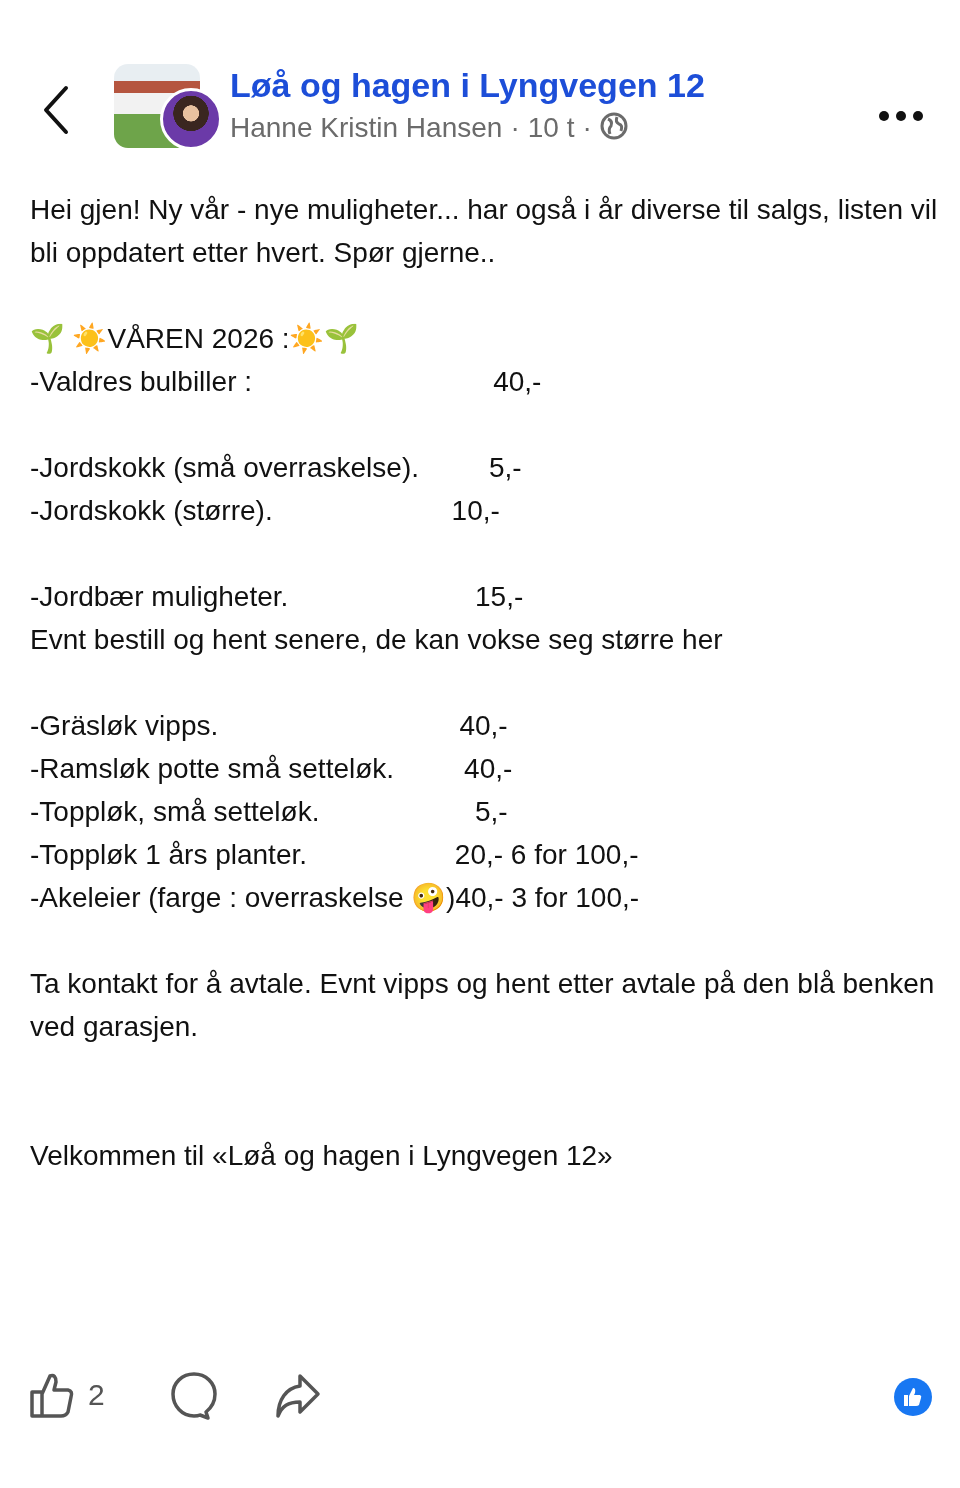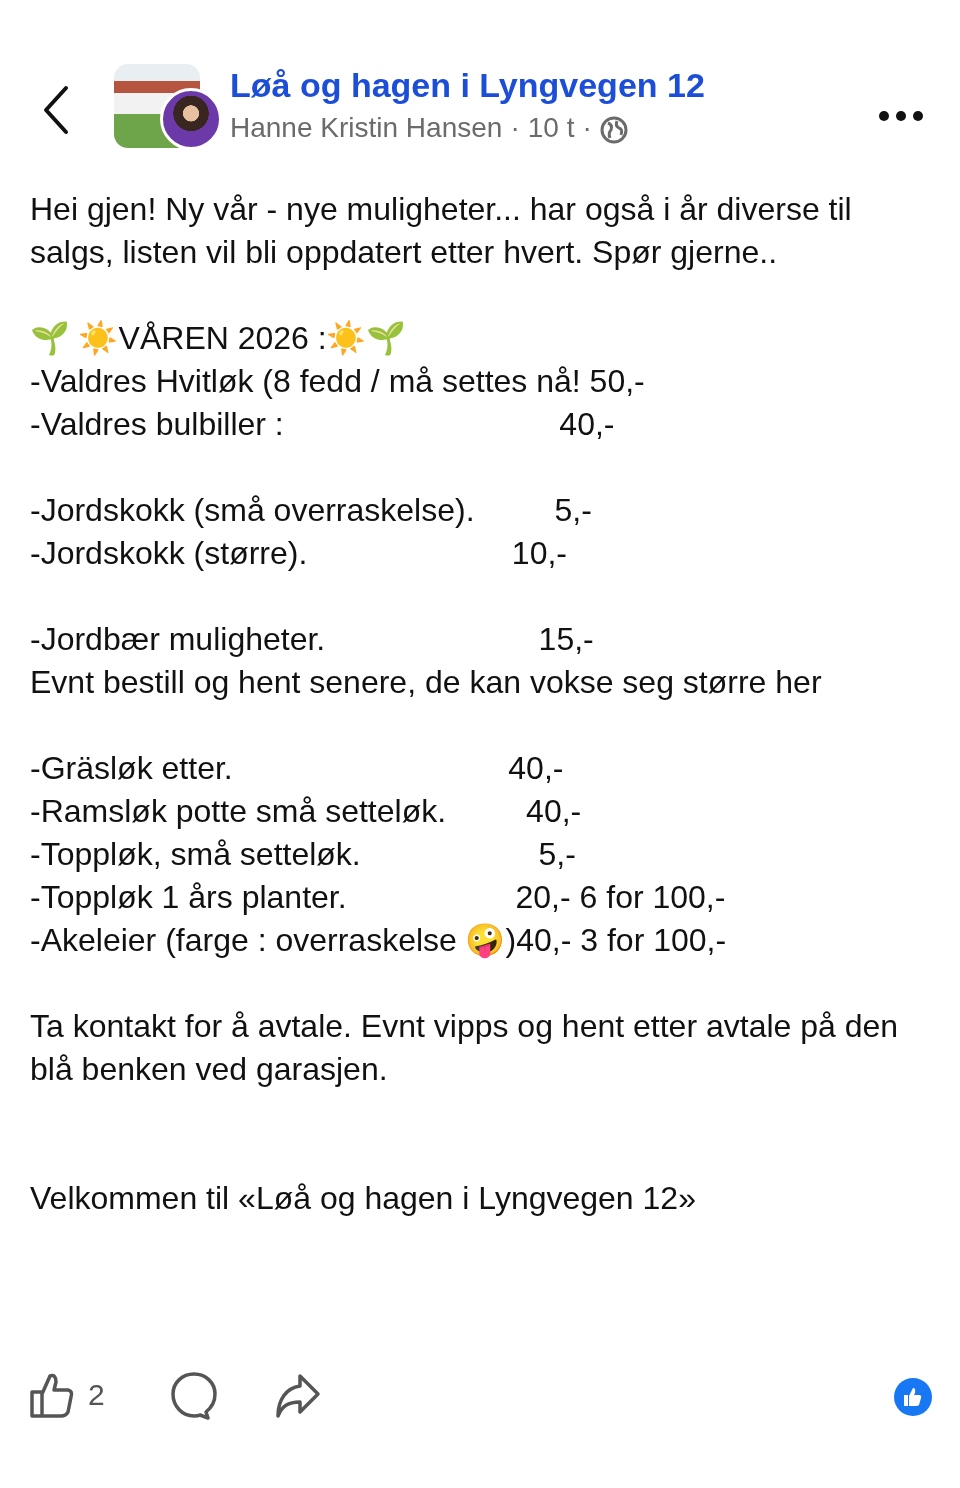--- a/index.html
+++ b/index.html
@@ -3,23 +3,23 @@
 <meta charset="utf-8">
 <style>
   html,body{margin:0;padding:0;background:#fff;}
   body{width:960px;height:1488px;position:relative;overflow:hidden;font-family:"Liberation Sans",sans-serif;color:#111;}
   .header{position:absolute;top:60px;left:0;width:960px;height:100px;}
   .back{position:absolute;left:38px;top:24px;width:36px;height:52px;cursor:pointer;}
   .avatar-wrap{position:absolute;left:114px;top:4px;width:106px;height:86px;}
   .group-pic{position:absolute;left:0;top:0;width:86px;height:84px;border-radius:14px;overflow:hidden;background:linear-gradient(#e8eef2 0 20%,#b5553f 20% 35%,#f2f2f2 35% 60%,#6ea44a 60% 100%);}
   .user-pic{position:absolute;left:46px;top:24px;width:56px;height:56px;border-radius:50%;border:3px solid #fff;background:radial-gradient(circle at 50% 40%,#e8c1a0 0 18%,#3a2620 19% 40%,#6b3aa8 41% 100%);}
   .title{position:absolute;left:230px;top:6px;font-size:34px;font-weight:bold;color:#1d4ed8;}
-  .meta{position:absolute;left:230px;top:52px;font-size:28px;color:#6b6b6b;display:flex;align-items:flex-end;gap:8px;}
+  .meta{position:absolute;left:230px;top:52px;font-size:28px;color:#6b6b6b;display:flex;align-items:flex-start;gap:8px;}
   .more{position:absolute;right:36px;top:38px;font-size:40px;letter-spacing:2px;color:#111;cursor:pointer;line-height:20px;}
-  .post{position:absolute;left:30px;top:188px;width:910px;font-size:32px;line-height:43px;color:#111;}
+  .post{position:absolute;left:30px;top:188px;width:910px;font-size:28px;line-height:43px;color:#111;}
   .line{white-space:pre;min-height:43px;}
   .wrap{white-space:normal;}
   .actions{position:absolute;top:1370px;left:0;width:960px;height:56px;}
   .act{position:absolute;top:0;display:flex;align-items:center;gap:12px;cursor:pointer;}
   .count{font-size:30px;color:#555;}
   .reaction{position:absolute;right:28px;top:8px;width:38px;height:38px;border-radius:50%;background:#1877f2;display:flex;align-items:center;justify-content:center;}
 </style>
 </head>
 <body>
 
@@ -50,30 +50,29 @@
         <circle cx="23" cy="6" r="5" fill="#111"></circle>
         <circle cx="40" cy="6" r="5" fill="#111"></circle>
       </svg>
   </div>
 </div>
 
 <div class="post">
   <div class="line wrap">Hei gjen! Ny vår - nye muligheter... har også i år diverse til salgs, listen vil bli oppdatert etter hvert. Spør gjerne..</div>
   <div class="line"></div>
   <div class="line">🌱 ☀️VÅREN 2026 :☀️🌱</div>
-  <div class="line">-Valdres Hvitløk (8 fedd / må settes nå! 50,-</div>
   <div class="line">-Valdres bulbiller :                               40,-</div>
   <div class="line"></div>
   <div class="line">-Jordskokk (små overraskelse).         5,-</div>
   <div class="line">-Jordskokk (større).                       10,-</div>
   <div class="line"></div>
   <div class="line">-Jordbær muligheter.                        15,-</div>
   <div class="line wrap">Evnt bestill og hent senere, de kan vokse seg større her</div>
   <div class="line"></div>
-  <div class="line">-Gräsløk etter.                               40,-</div>
+  <div class="line">-Gräsløk vipps.                               40,-</div>
   <div class="line">-Ramsløk potte små setteløk.         40,-</div>
   <div class="line">-Toppløk, små setteløk.                    5,-</div>
   <div class="line">-Toppløk 1 års planter.                   20,- 6 for 100,-</div>
   <div class="line">-Akeleier (farge : overraskelse 🤪)40,- 3 for 100,-</div>
   <div class="line"></div>
   <div class="line wrap">Ta kontakt for å avtale. Evnt vipps og hent etter avtale på den blå benken ved garasjen.</div>
   <div class="line"></div>
   <div class="line"></div>
   <div class="line">Velkommen til «Løå og hagen i Lyngvegen 12»</div>
 </div>

